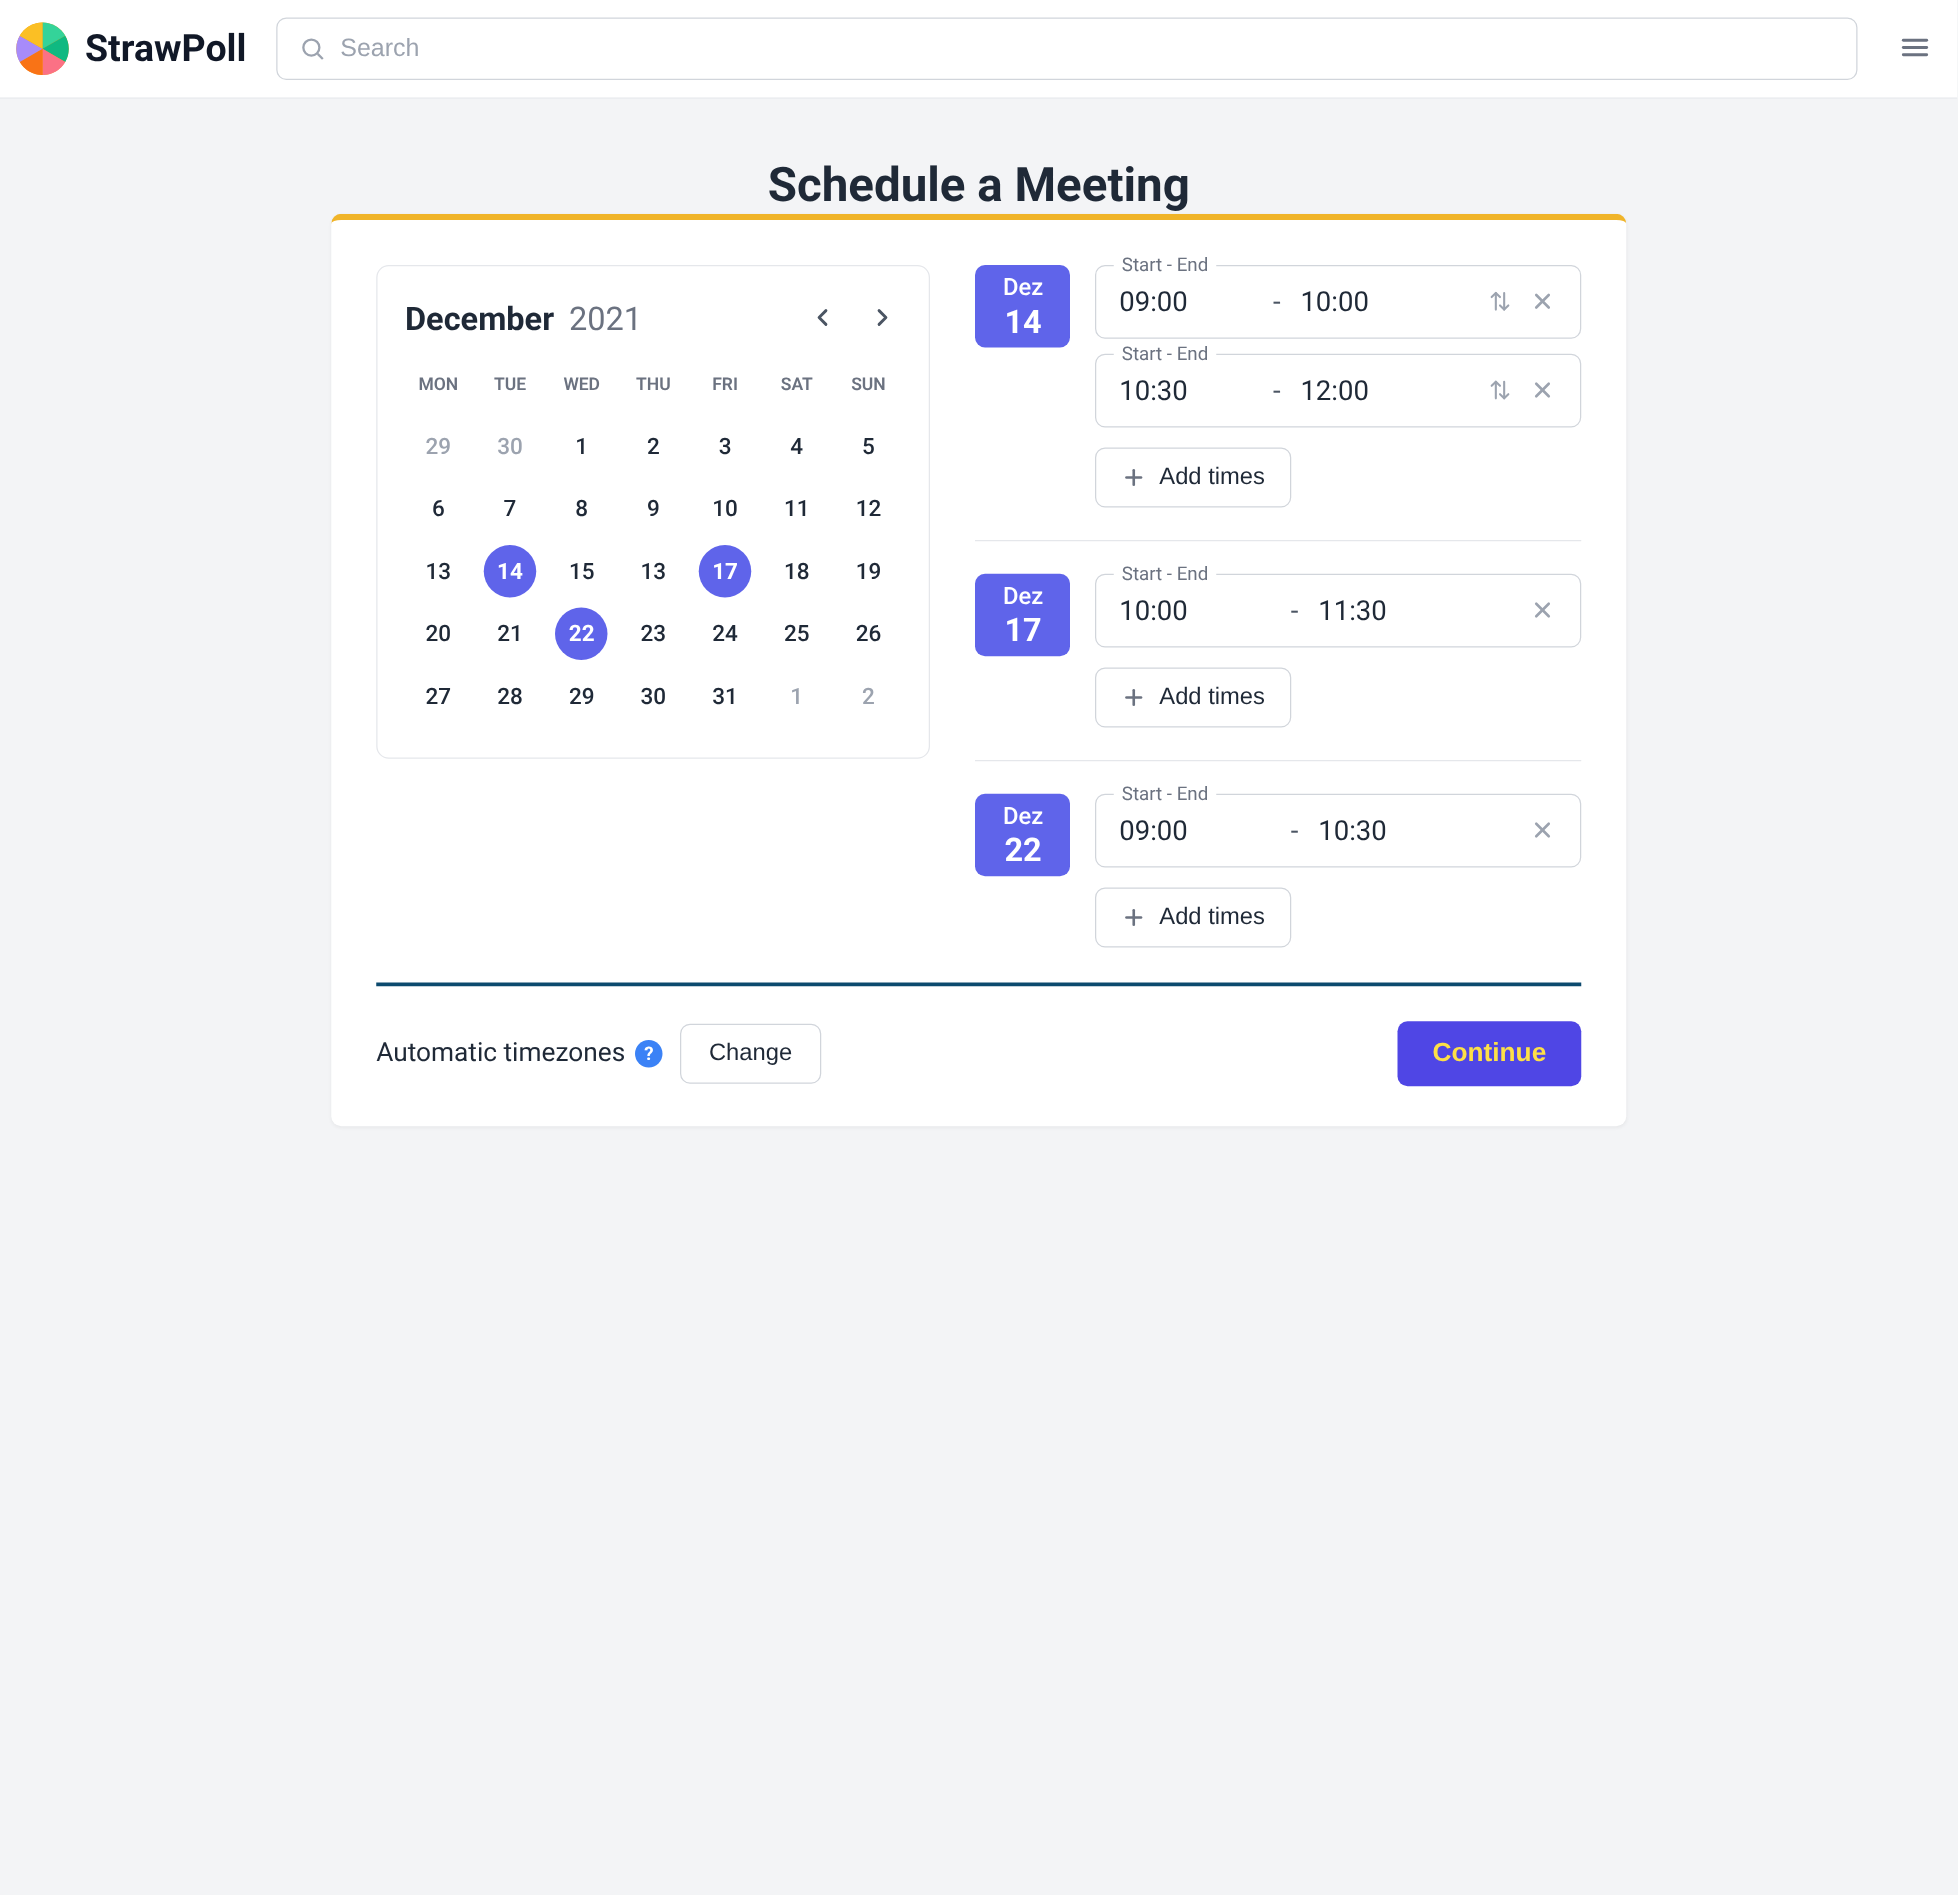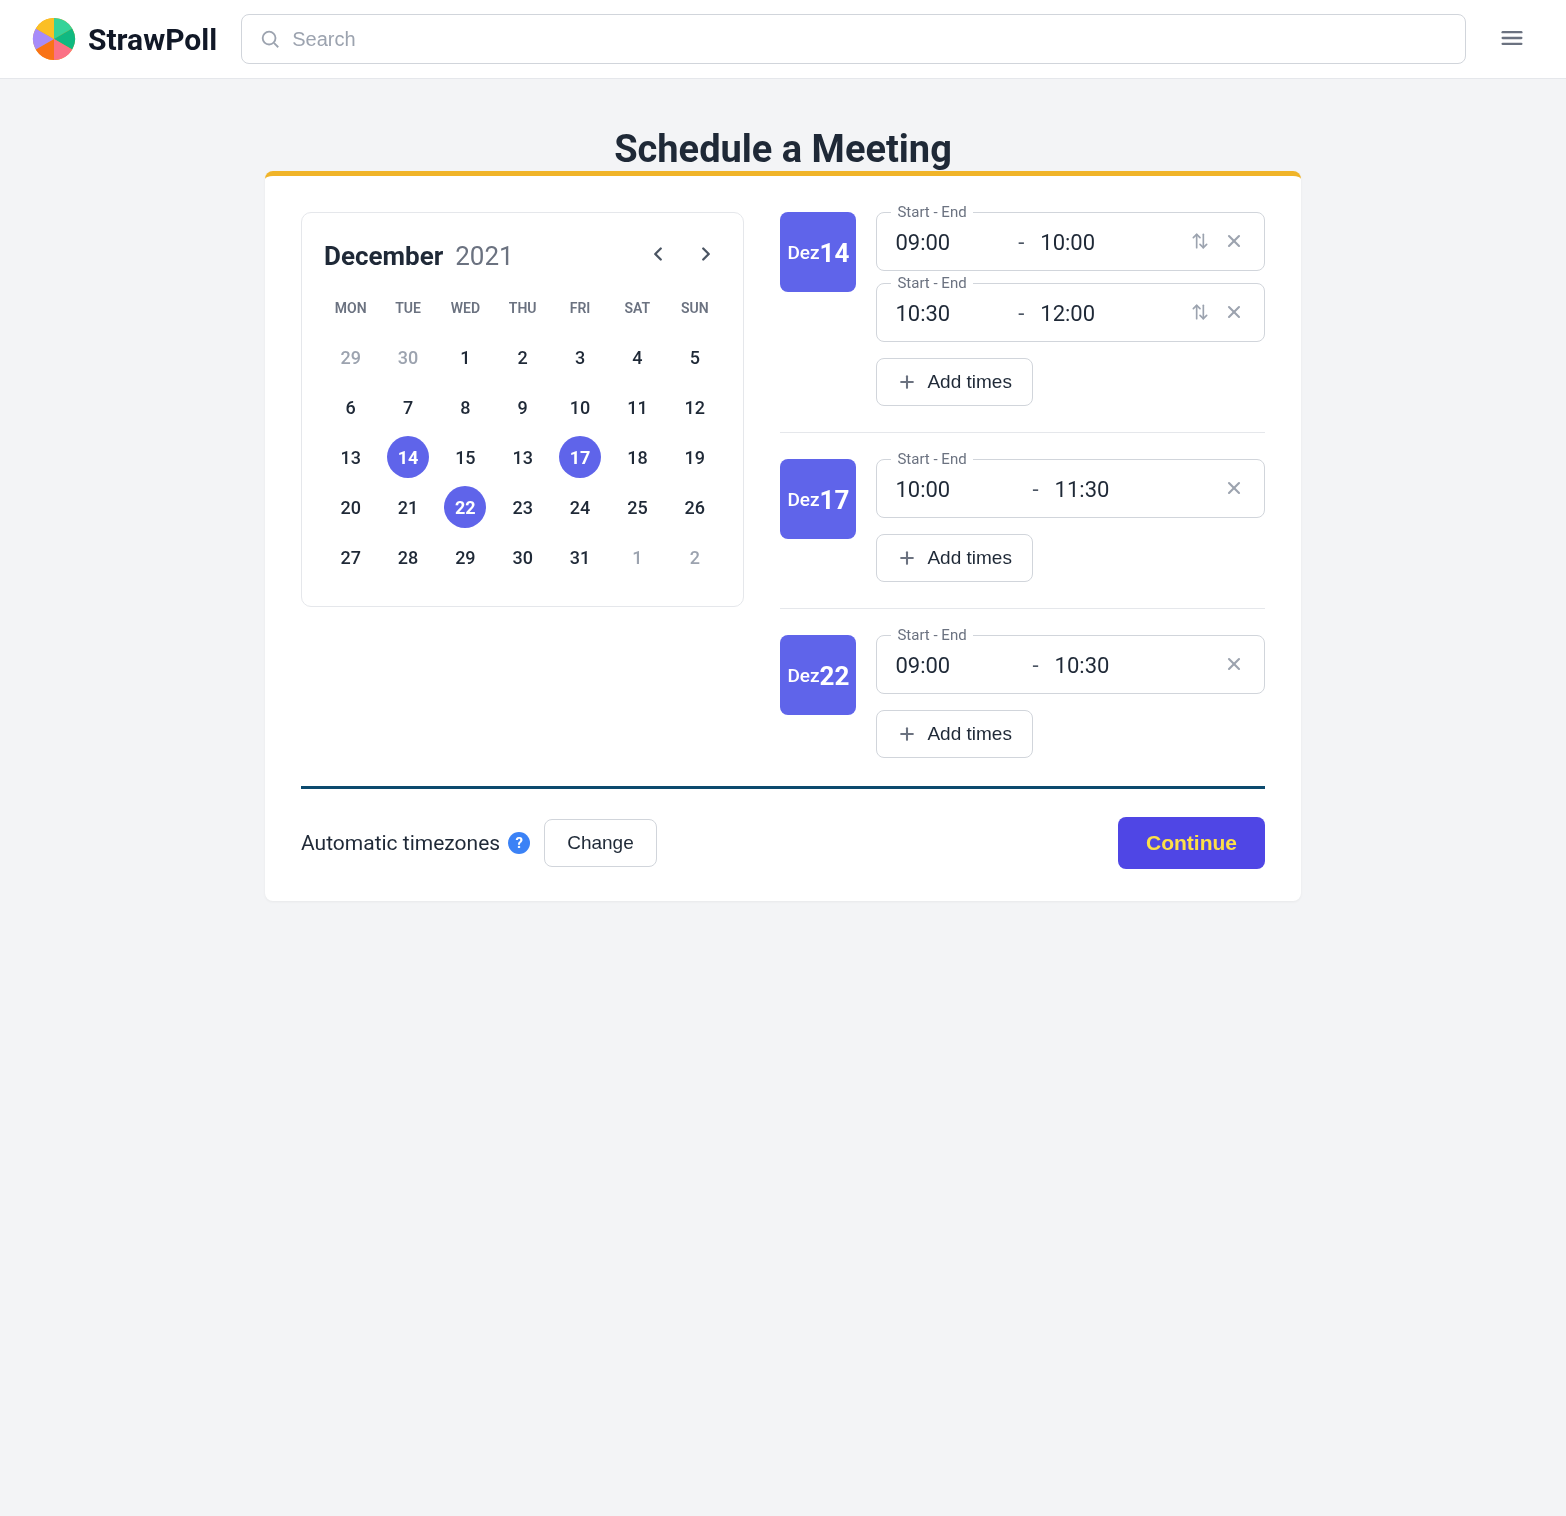--- a/index.html
+++ b/index.html
@@ -1,18 +1,18 @@
 <!DOCTYPE html>
 <html><head>
 <meta charset="utf-8">
 <style>
 * { box-sizing: border-box; margin: 0; padding: 0; }
 body { font-family: -apple-system, BlinkMacSystemFont, "Segoe UI", Roboto, Helvetica, Arial, sans-serif; background: #f3f4f6; color: #1f2937; }
 
-.header { background: #fff; border-bottom: 1px solid #e5e7eb; display: flex; align-items: center; padding: 14px 32px; gap: 24px; }
+.header { background: #fff; border-bottom: 1px solid #e5e7eb; display: flex; align-items: center; padding: 14px 12px; gap: 24px; }
 .logo-wrap { display: flex; align-items: center; gap: 12px; }
 .logo-svg { width: 44px; height: 44px; }
 .logo-text { font-size: 30px; font-weight: 700; color: #111827; }
 .search-wrap { flex: 1; position: relative; }
 .search-icon { position: absolute; left: 18px; top: 50%; transform: translateY(-50%); color: #9ca3af; }
 .search-input { width: 100%; height: 50px; border: 1px solid #d1d5db; border-radius: 8px; padding: 0 18px 0 50px; font-size: 20px; color: #374151; background: #fff; }
 .search-input::placeholder { color: #9ca3af; }
 .menu-btn { background: none; border: none; cursor: pointer; color: #6b7280; padding: 8px; }
 
 .main { padding: 48px 32px; max-width: 1100px; margin: 0 auto; }
@@ -33,21 +33,21 @@
 .cal-chev { background: none; border: none; cursor: pointer; color: #4b5563; padding: 4px; }
 .cal-grid { display: grid; grid-template-columns: repeat(7, 1fr); gap: 4px; text-align: center; }
 .cal-dow { font-size: 14px; font-weight: 600; color: #6b7280; padding: 8px 0 14px; }
 .cal-cell { height: 46px; display: flex; align-items: center; justify-content: center; cursor: pointer; }
 .cal-day { width: 42px; height: 42px; display: flex; align-items: center; justify-content: center; border-radius: 50%; font-size: 18px; font-weight: 500; color: #1f2937; }
 .cal-day.muted { color: #9ca3af; }
 .cal-day.selected { background: #5f64ea; color: #fff; font-weight: 700; }
 
 .date-block { display: flex; gap: 20px; padding-bottom: 26px; margin-bottom: 26px; border-bottom: 1px solid #e5e7eb; }
 .date-block:last-child { border-bottom: none; margin-bottom: 0; padding-bottom: 0; }
-.date-badge { background: #5f64ea; color: #fff; border-radius: 8px; width: 76px; height: 80px; display: flex; align-items: center; justify-content: center; flex-shrink: 0; }
+.date-badge { background: #5f64ea; color: #fff; border-radius: 8px; width: 76px; height: 66px; display: flex; flex-direction: column; align-items: center; justify-content: center; flex-shrink: 0; }
 .date-badge-month { font-size: 19px; font-weight: 500; }
 .date-badge-day { font-size: 26px; font-weight: 700; margin-top: 2px; }
 .slots-col { flex: 1; display: flex; flex-direction: column; gap: 12px; }
 
 .slot-field { position: relative; border: 1px solid #d1d5db; border-radius: 8px; padding: 16px 18px 14px; display: flex; align-items: center; }
 .slot-legend { position: absolute; top: -10px; left: 14px; background: #fff; padding: 0 6px; font-size: 15px; color: #6b7280; }
 .slot-times { display: flex; align-items: center; gap: 0; flex: 1; font-size: 22px; color: #1f2937; }
 .slot-start { flex: 0 0 42%; }
 .slot-dash { flex: 0 0 22px; color: #4b5563; }
 .slot-end { flex: 1; }

